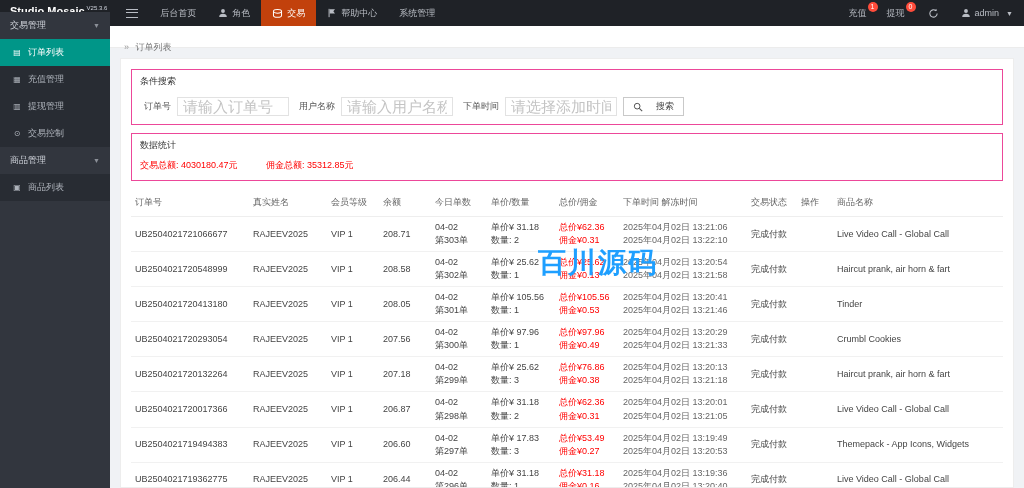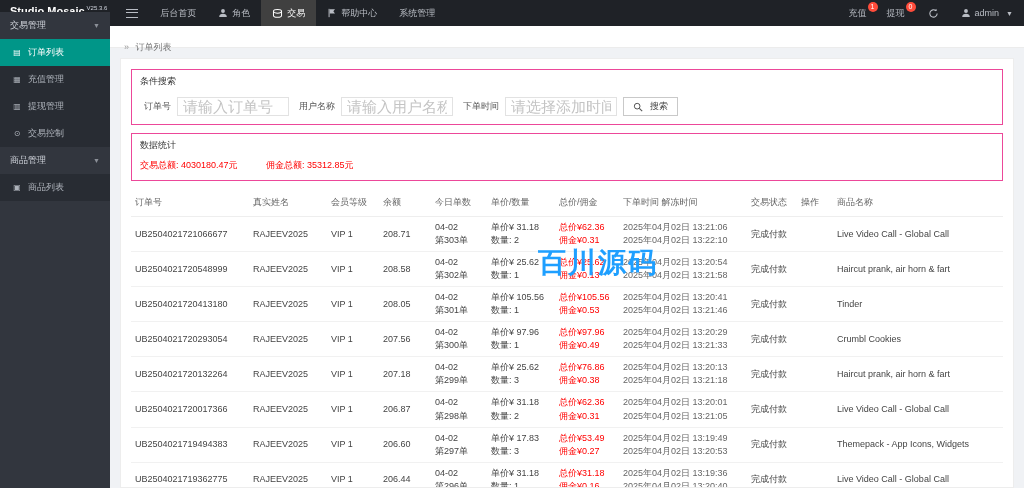--- a/index.html
+++ b/index.html
@@ -6,21 +6,21 @@
   html,body { width:1024px; height:488px; overflow:hidden; }
   body {
     font-family:"Liberation Sans","DejaVu Sans",sans-serif;
     font-size:9px; color:#333; background:#f0f2f5; position:relative;
   }
   
   .navbar { height:26px; background:#1f2227; display:flex; align-items:stretch; color:#b9bdc4; }
   .brand { display:flex; align-items:flex-start; padding:5px 8px 0 10px; color:#fff; font-size:11px; font-weight:bold; white-space:nowrap; }
   .brand sup { font-size:6px; font-weight:normal; color:#cfd3dc; margin-left:2px; }
   .nav-item { display:flex; align-items:center; gap:4px; padding:0 11px; cursor:pointer; white-space:nowrap; }
-  .nav-item.active { background:#404040; color:#fff; }
+  .nav-item.active { background:#c2410c; color:#fff; }
   .nav-right { margin-left:auto; display:flex; align-items:stretch; }
   .badge-wrap { position:relative; display:flex; align-items:center; padding:0 12px 0 8px;justify-content:center; }
   .badge { position:absolute; top:2px; right:1px; min-width:10px; height:10px; line-height:10px; text-align:center; background:#ff4c3b; color:#fff; border-radius:6px; font-size:7px; padding:0 2px; }
   .icon { display:inline-flex; align-items:center; justify-content:center; }
   .hamburger { width:12px; height:9px; display:inline-block; border-top:1.5px solid #b9bdc4; border-bottom:1.5px solid #b9bdc4; position:relative; }
   .hamburger:after { content:""; position:absolute; left:0; right:0; top:2.6px; border-top:1.5px solid #b9bdc4; }
   .caret { font-size:7px; margin-left:3px; }
   
   .sidebar { position:absolute; top:12px; left:0; bottom:0; width:110px; background:#32363e; }
   .side-group { height:27px; display:flex; align-items:center; padding:0 10px; color:#cfd3da; cursor:pointer; }
@@ -32,21 +32,21 @@
   .content { position:absolute; left:110px; top:26px; right:0; bottom:0; background:#f0f2f5; }
   .breadcrumb { height:22px; line-height:22px; background:#fff; padding:10px 14px; color:#777; border-bottom:1px solid #ececec; }
   .breadcrumb .bc-mark { color:#999; margin-right:4px; }
   .card { margin:10px 10px 0 10px; background:#fff; padding:10px; height:430px; overflow:hidden; border:1px solid #ededed; }
   .panel { border:1px solid #ec4899; margin-bottom:8px; }
   .panel-title { padding:5px 8px; color:#333; }
   .panel-body { padding:4px 8px 8px 8px; display:flex; align-items:center; gap:6px; }
   .field-label { color:#555; margin-left:4px; }
   .panel-body input { width:112px; height:19px; border:1px solid #e2e2e2; padding:0 5px; font-size:15px; color:#333; font-family:inherit; outline:none; }
   .panel-body input::placeholder { color:#c4c4c4; }
-  .search-btn { height:19px; padding:0 9px; border:1px solid #c9c9c9; background:#fff; display:inline-flex; align-items:center; gap:7px; font-size:9px; color:#444; cursor:pointer; font-family:inherit; }
+  .search-btn { height:19px; padding:0 9px; border:1px solid #c9c9c9; background:#fff; display:inline-flex; align-items:center; gap:13px; font-size:9px; color:#444; cursor:pointer; font-family:inherit; }
   .stats-line { padding:2px 8px 8px 8px; color:#f00; }
   .stats-line span { margin-right:26px; }
   
   table { width:100%; border-collapse:collapse; table-layout:fixed; }
   thead th { font-weight:normal; color:#666; text-align:left; padding:7px 4px; border-bottom:1px solid #eee; white-space:nowrap; overflow:hidden; }
   tbody td { padding:4px 4px; border-bottom:1px solid #f1f1f1; color:#444; vertical-align:middle; line-height:1.45; overflow:hidden; white-space:nowrap; }
   td.red div { color:#f00; }
   .times div { color:#666; }
   
   .watermark { position:absolute; left:428px; top:218px; font-size:28px; font-weight:bold; color:#1e9fff; letter-spacing:2px; pointer-events:none; }

